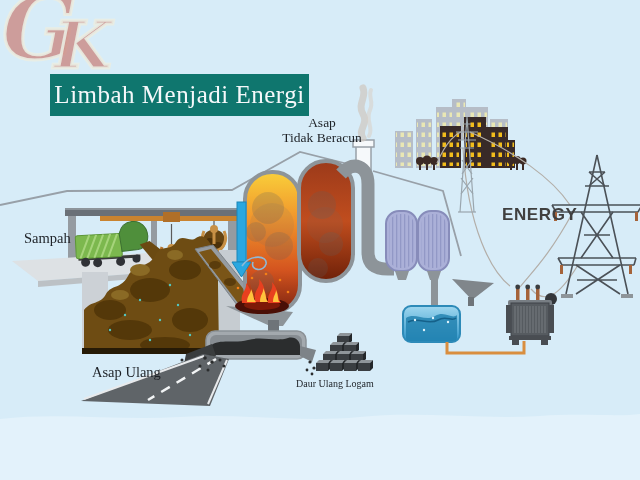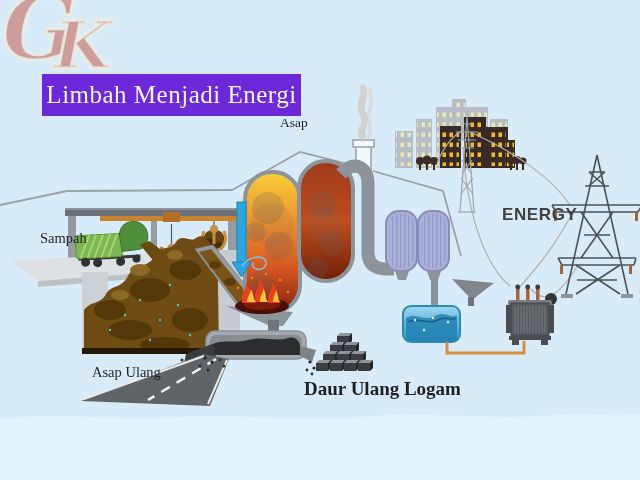--- a/index.html
+++ b/index.html
@@ -10,25 +10,25 @@
   #gk-logo{position:absolute;left:2px;top:-16px;width:120px;height:100px;
            font-family:"DejaVu Serif",serif;font-style:italic;font-weight:bold;
            opacity:.62;pointer-events:none;}
   #gk-logo .g{position:absolute;left:0;top:0;font-size:88px;line-height:1;
               color:rgba(193,67,50,.75);-webkit-text-stroke:3px rgba(246,238,214,.9);}
   #gk-logo .k{position:absolute;left:52px;top:28px;font-size:66px;line-height:1;
               color:rgba(193,67,50,.75);-webkit-text-stroke:3px rgba(246,238,214,.9);}
   #title-banner{position:absolute;left:42px;top:74px;width:259px;height:42px;
                 display:flex;align-items:center;justify-content:center;}
   #title-banner .t{font-family:"Liberation Serif",serif;font-size:25px;letter-spacing:.5px;}
-  #label-asap{left:280px;top:115px;width:84px;text-align:left;
+  #label-asap{left:280px;top:115px;width:84px;text-align:center;
               font-size:13.5px;line-height:15px;}
-  #label-sampah{left:24px;top:230px;font-size:14.5px;margin-left:16px;}
+  #label-sampah{left:24px;top:230px;font-size:14.5px;}
   #label-daur-ulang{left:92px;top:364px;font-size:14.5px;}
-  #label-daur-ulang-logam{left:304px;top:378px;font-size:19px;font-weight:bold;}
+  #label-daur-ulang-logam{left:296px;top:378px;font-size:10px;}
   #label-energy{position:absolute;left:502px;top:205px;font-size:17px;font-weight:600;
                 letter-spacing:.6px;color:#404040;font-family:"Liberation Sans",sans-serif;}
 </style>
 </head>
 <body>
 
 <svg id="stage" viewBox="0 0 640 480" xmlns="http://www.w3.org/2000/svg">
   <defs>
     <linearGradient id="gradA" x1="0" y1="0" x2="0" y2="1">
       <stop offset="0" stop-color="#f9cf3a"></stop>
@@ -401,23 +401,24 @@
     <rect x="512" y="340" width="7" height="5" fill="#494d52"></rect>
     <rect x="541" y="340" width="7" height="5" fill="#494d52"></rect>
   </g>
 </svg>
 
 <div id="gk-logo">
   <span class="g">G</span>
   <span class="k">K</span>
 </div>
 
-<div id="title-banner" style="background: #6d28d9;">
+<div id="title-banner" style="background: #0f766e; margin-left: 8px;">
   <span class="t" style="color: rgb(245, 248, 250);">Limbah Menjadi Energi</span>
 </div>
 
 <div class="label" id="label-asap">
   <div>Asap</div>
+  <div>Tidak Beracun</div>
 </div>
 <div class="label" id="label-sampah">Sampah</div>
 <div class="label" id="label-daur-ulang">Asap Ulang</div>
 <div class="label" id="label-daur-ulang-logam">Daur Ulang Logam</div>
 <div id="label-energy">ENERGY</div>
 
 </body></html>

